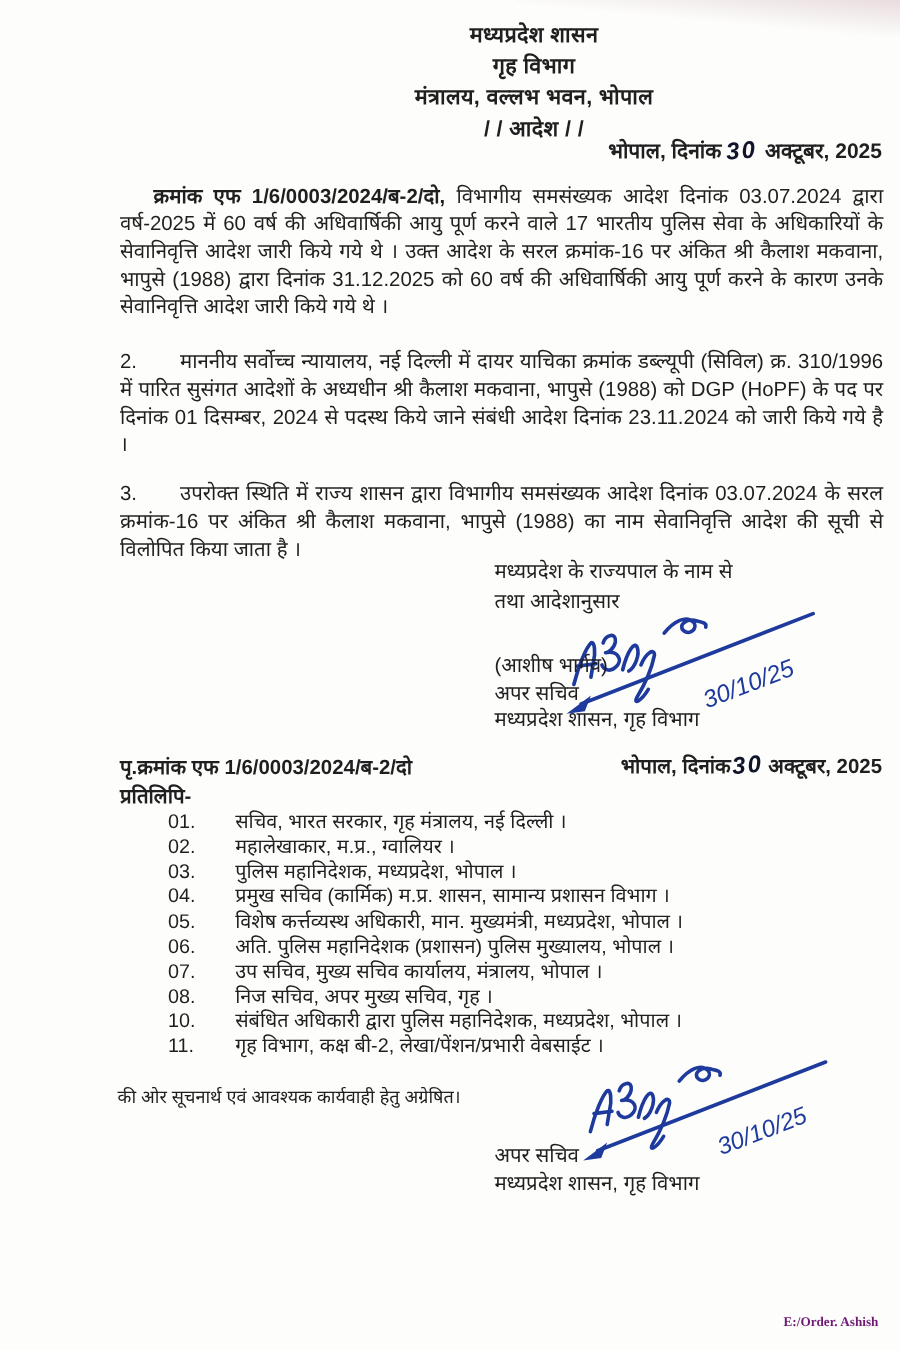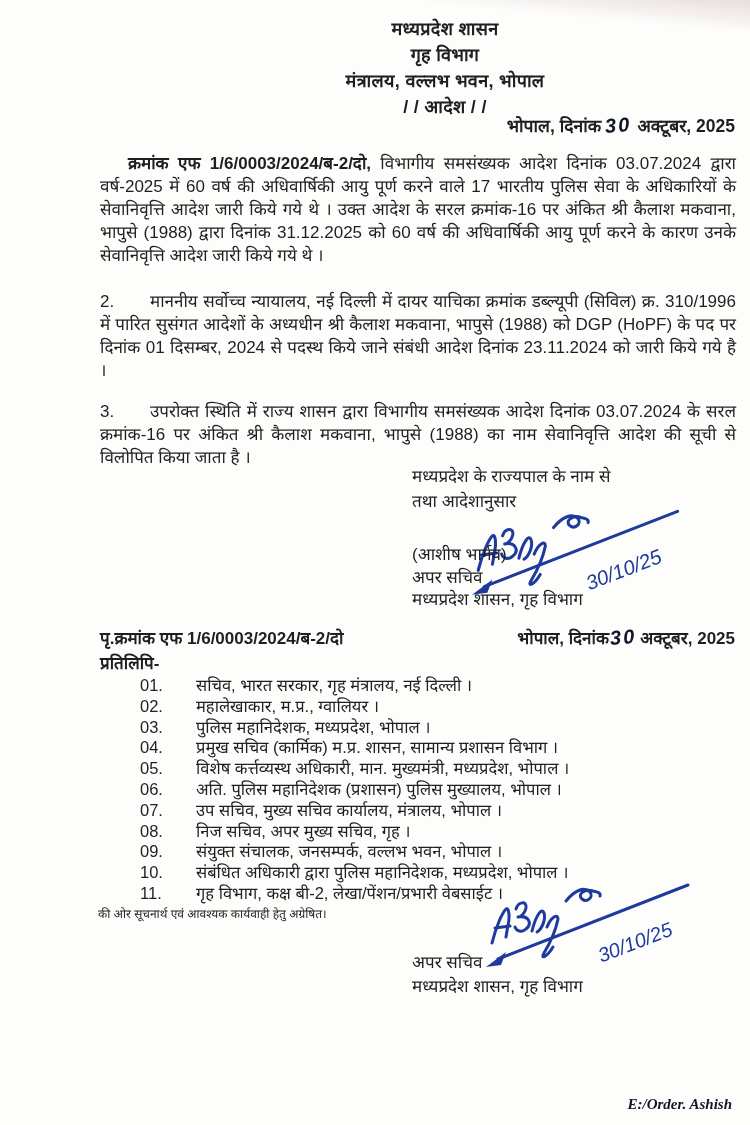--- a/index.html
+++ b/index.html
@@ -72,32 +72,32 @@
     font-size: 17px; font-weight: 700;
   }
   .endorse-date { white-space: nowrap; }
   .endorse-date .hand-day { margin: 0 4px 0 1px; }
   .copy-label { left: 100px; top: 651px; font-size: 17px; font-weight: 700; }
 
   
   .copy-list { left: 140px; top: 675px; width: 572px; font-size: 16.5px; }
   .copy-row { display: flex; line-height: 20.8px; }
   .copy-num { width: 56px; flex: 0 0 56px; }
-  .closing { left: 98px; top: 904px; width: 420px; font-size: 12px; line-height: 21px; }
+  .closing { left: 98px; top: 904px; width: 420px; font-size: 15px; line-height: 21px; }
 
   
   .sig2 { left: 480px; top: 871px; width: 230px; height: 100px; }
   .sig2-desig { top: 952px; }
   .sig2-dept  { top: 976px; }
 
   .footer-note {
     right: 18px; top: 1096px;
     font-family: "Liberation Serif", "DejaVu Serif", serif;
-    font-style: italic; font-weight: 700;
-    font-size: 15px; color: #0f172a;
+    font-weight: 700;
+    font-size: 11px; color: #701a75;
   }
 </style>
 </head>
 <body>
 
 <div class="page">
 
   <div class="corner-shade"></div>
 
   <div class="abs header">
@@ -178,24 +178,20 @@
       </div>
     <div class="copy-row">
         <span class="copy-num">07.</span>
         <span>उप सचिव, मुख्य सचिव कार्यालय, मंत्रालय, भोपाल ।</span>
       </div>
     <div class="copy-row">
         <span class="copy-num">08.</span>
         <span>निज सचिव, अपर मुख्य सचिव, गृह ।</span>
       </div>
     <div class="copy-row">
-        <span class="copy-num">09.</span>
-        <span>संयुक्त संचालक, जनसम्पर्क, वल्लभ भवन, भोपाल ।</span>
-      </div>
-    <div class="copy-row">
         <span class="copy-num">10.</span>
         <span>संबंधित अधिकारी द्वारा पुलिस महानिदेशक, मध्यप्रदेश, भोपाल ।</span>
       </div>
     <div class="copy-row">
         <span class="copy-num">11.</span>
         <span>गृह विभाग, कक्ष बी-2, लेखा/पेंशन/प्रभारी वेबसाईट ।</span>
       </div>
   </div>
 
   <div class="abs closing">की ओर सूचनार्थ एवं आवश्यक कार्यवाही हेतु अग्रेषित।</div>

